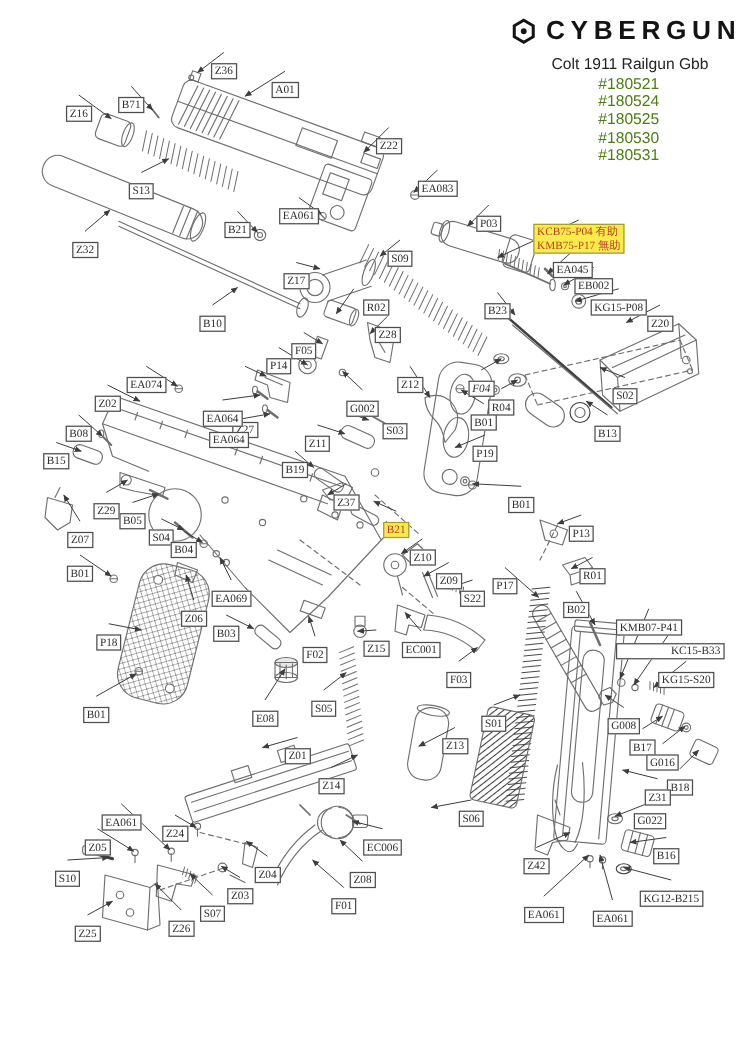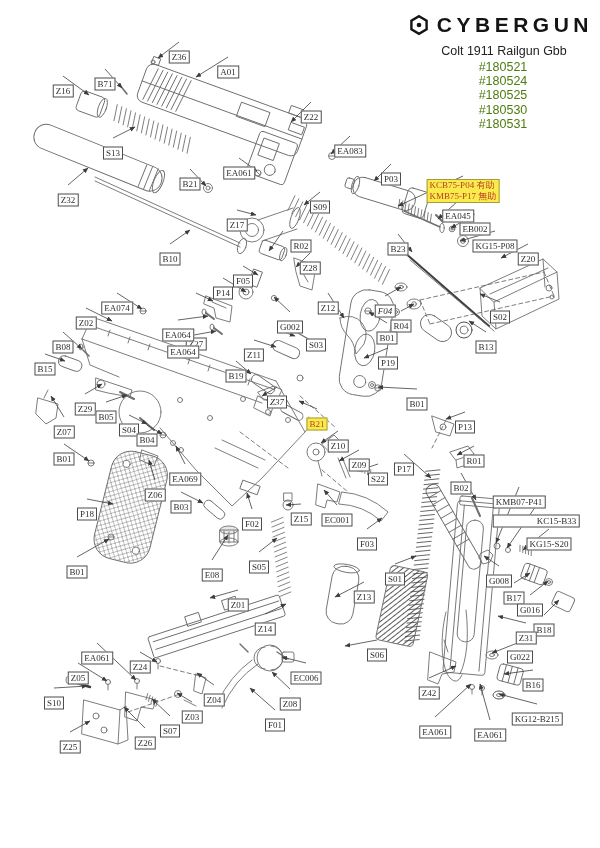--- a/index.html
+++ b/index.html
@@ -726,21 +726,21 @@
       </div>
       <div class="plabel" style="left: 417px; top: 389px;">
         <div>B01</div>
       </div>
       <div class="plabel" style="left: 85px; top: 394px;">
         <div>Z29</div>
       </div>
       <div class="plabel" style="left: 106px; top: 402px; text-align: right;">
         <div>B05</div>
       </div>
-      <div class="plabel" style="left: 277px; top: 387px; font-style: italic;">
+      <div class="plabel" style="left: 277px; top: 387px;">
         <div>Z37</div>
       </div>
       <div class="plabel" style="left: 129px; top: 415px;">
         <div>S04</div>
       </div>
       <div class="plabel" style="left: 64px; top: 417px;">
         <div>Z07</div>
       </div>
       <div class="plabel" style="left: 147px; top: 425px;">
         <div>B04</div>

